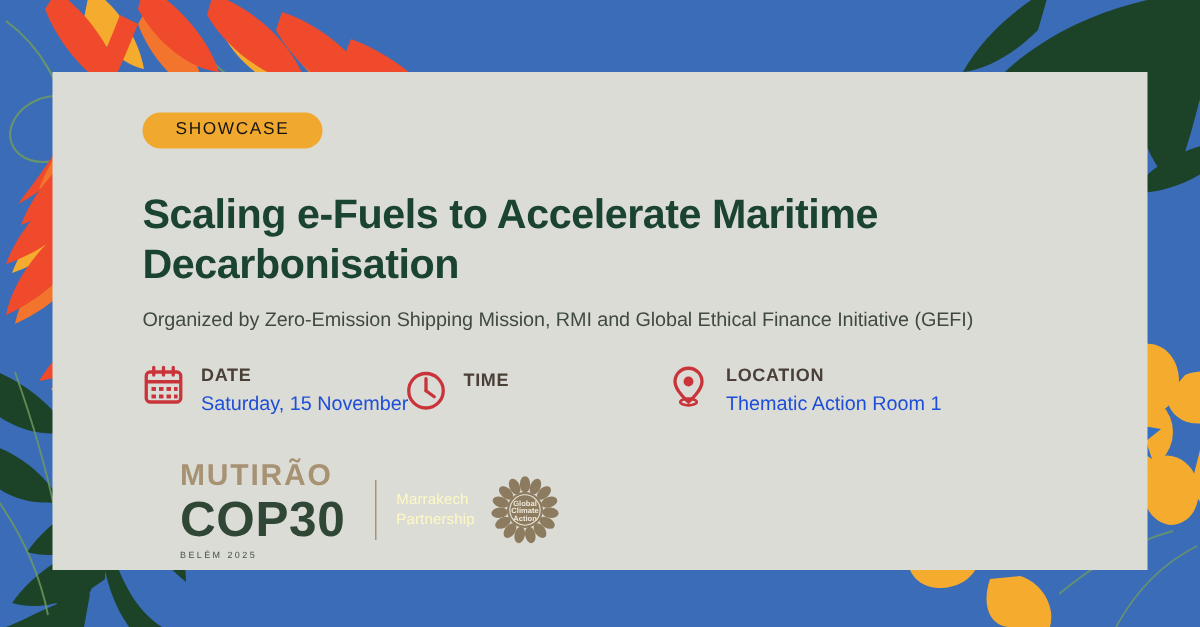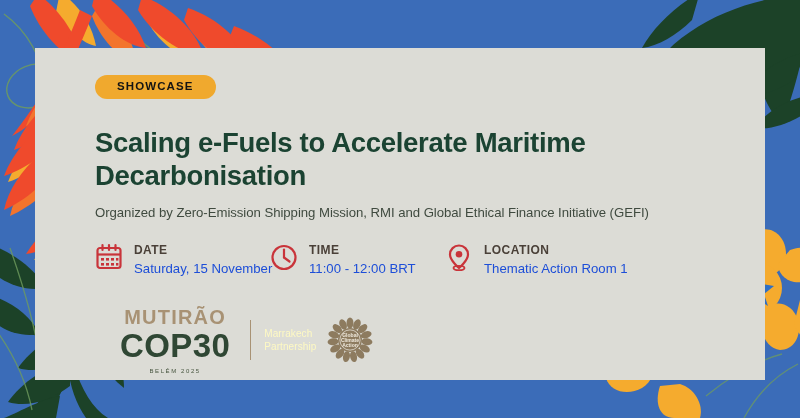--- a/index.html
+++ b/index.html
@@ -46,21 +46,21 @@
     top: 27px;
     width: 660px;
   }
 
   
   #badge {
     display: inline-block;
     background: #f0a92e;
     color: #141414;
     font-size: 11.5px;
-    font-weight: bold;
+    font-weight: normal;
     letter-spacing: 1.1px;
     padding: 6px 22px 6px 22px;
     border-radius: 13px;
     line-height: 1;
   }
 
   
   #title {
     margin-top: 27px;
     color: #1b4332;
@@ -117,21 +117,21 @@
 
   
   #logos {
     position: absolute;
     left: 120px;
     top: 307px;
     display: flex;
     align-items: center;
     z-index: 5;
   }
-  .cop-logo { text-align: center; }
+  .cop-logo { text-align: left; }
   .mutirao {
     color: #a89274;
     font-size: 20px;
     font-weight: bold;
     letter-spacing: 1.2px;
     line-height: 1;
     font-family: "Liberation Sans", sans-serif;
   }
   .cop30 {
     color: #2f4734;
@@ -316,21 +316,20 @@
         </div>
 
         <div class="detail sp-time">
           <svg class="detail-icon" viewBox="0 0 28 28" xmlns="http://www.w3.org/2000/svg">
             <circle cx="14" cy="14.5" r="11.5" fill="none" stroke="#c9343a" stroke-width="2.2"></circle>
             <line x1="14" y1="6.5" x2="14" y2="14.5" stroke="#c9343a" stroke-width="2.2" stroke-linecap="round"></line>
             <line x1="14" y1="14.5" x2="19.5" y2="18.5" stroke="#c9343a" stroke-width="2.2" stroke-linecap="round"></line>
           </svg>
           <div class="detail-text">
             <div class="detail-label">TIME</div>
-            <div class="detail-value">11:00 - 12:00 BRT</div>
           </div>
         </div>
 
         <div class="detail">
           <svg class="detail-icon" viewBox="0 0 28 28" xmlns="http://www.w3.org/2000/svg">
             <path d="M14 2.5 C 19 2.5, 23 6.5, 23 11.5 C 23 17.5, 14 25, 14 25
                      C 14 25, 5 17.5, 5 11.5 C 5 6.5, 9 2.5, 14 2.5 Z" fill="none" stroke="#c9343a" stroke-width="2.2"></path>
             <circle cx="14" cy="11.3" r="3.3" fill="#c9343a"></circle>
             <ellipse cx="14" cy="25" rx="5.5" ry="2.2" fill="none" stroke="#c9343a" stroke-width="1.8"></ellipse>
           </svg>

